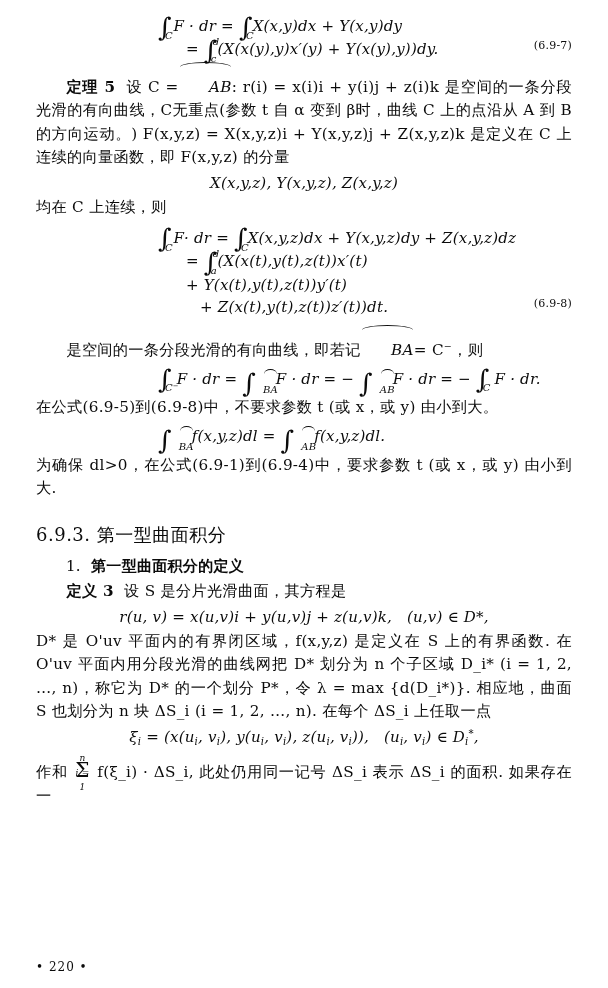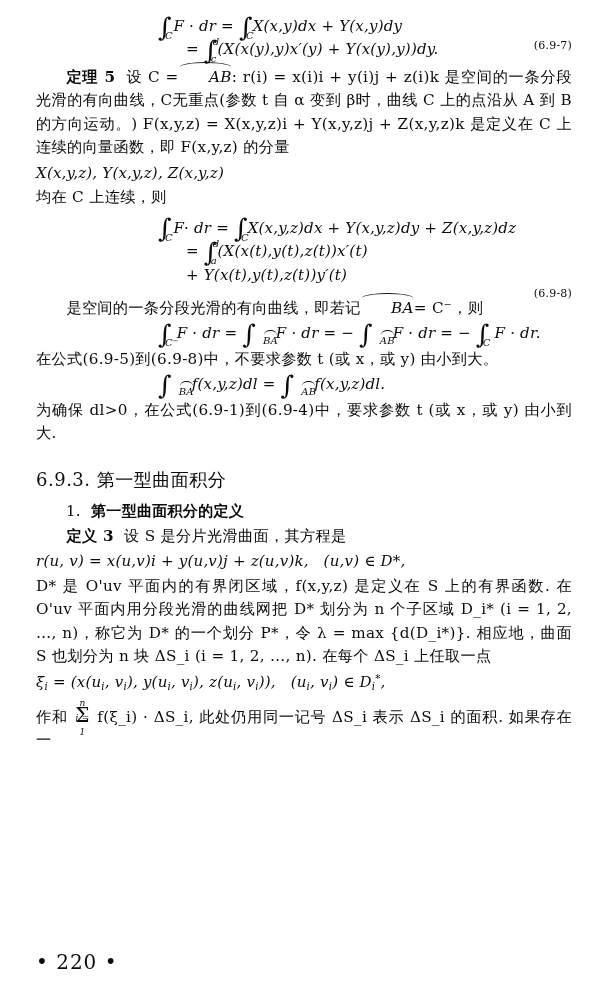--- a/index.html
+++ b/index.html
@@ -23,20 +23,21 @@
     box-sizing: border-box;
     filter: contrast(1.08);
   }
   .content {
     position: absolute;
     left: 36px;
     top: 14px;
     width: 536px;
   }
   .eq {
+    text-align: center;
     font-family: "DejaVu Serif", serif;
     font-style: italic;
     letter-spacing: 0.2px;
   }
   .eqline {
     position: relative;
     margin: 2px 0;
     font-size: 15px;
     line-height: 1.35;
   }
@@ -101,21 +102,21 @@
   .intsup {
     font-size: 10px;
     position: absolute;
     left: 9px;
     top: -5px;
     font-style: italic;
   }
   .arcbar {
     display: inline-block;
     position: relative;
-    padding-top: 2px;
+    padding-top: 12px;
   }
   .arcbar::before {
     content: "";
     position: absolute;
     left: 1px;
     right: 1px;
     top: -2px;
     height: 5px;
     border-top: 1.4px solid #141414;
     border-radius: 60% 60% 0 0 / 100% 100% 0 0;
@@ -154,21 +155,21 @@
     bottom: -10px;
     left: 0;
     right: 0;
     font-style: italic;
     margin-top: 32px;
   }
   .pagefoot {
     position: absolute;
     left: 36px;
     bottom: 14px;
-    font-size: 20px;
+    font-size: 12px;
     letter-spacing: 1px;
     font-family: "DejaVu Serif", serif;
   }
   .eqindent2 { padding-left: 150px; text-align: left; }
   .eqindent3 { padding-left: 122px; text-align: left; }
 </style>
 </head>
 <body>
 
 <div class="page">
@@ -197,20 +198,21 @@
       <span class="intcol"><span class="intsym">∫</span><span class="intsub">C</span></span><span class="it"> F</span>· <span class="it">d</span><span class="it">r</span> =
       <span class="intcol"><span class="intsym">∫</span><span class="intsub">C</span></span><span class="it">X</span>(<span class="it">x</span>,<span class="it">y</span>,<span class="it">z</span>)<span class="it">dx</span> + <span class="it">Y</span>(<span class="it">x</span>,<span class="it">y</span>,<span class="it">z</span>)<span class="it">dy</span> + <span class="it">Z</span>(<span class="it">x</span>,<span class="it">y</span>,<span class="it">z</span>)<span class="it">dz</span>
     </div>
     <div class="eq eqline eqindent2">
       = <span class="intcol"><span class="intsym">∫</span><span class="intsub">a</span><span class="intsup">d</span></span>(<span class="it">X</span>(<span class="it">x</span>(<span class="it">t</span>),<span class="it">y</span>(<span class="it">t</span>),<span class="it">z</span>(<span class="it">t</span>))<span class="it">x</span>′(<span class="it">t</span>)
     </div>
     <div class="eq eqline eqindent2">
       <span style="margin-left:0">+ <span class="it">Y</span>(<span class="it">x</span>(<span class="it">t</span>),<span class="it">y</span>(<span class="it">t</span>),<span class="it">z</span>(<span class="it">t</span>))<span class="it">y</span>′(<span class="it">t</span>)</span>
     </div>
     <div class="eq eqline eqindent2">
+      <span style="margin-left:14px">+ <span class="it">Z</span>(<span class="it">x</span>(<span class="it">t</span>),<span class="it">y</span>(<span class="it">t</span>),<span class="it">z</span>(<span class="it">t</span>))<span class="it">z</span>′(<span class="it">t</span>))<span class="it">dt</span>.</span>
       <span class="eqnum">(6.9-8)</span>
     </div>
 
     <div class="para" style="margin-top:10px">
       <span>是空间的一条分段光滑的有向曲线，即若记</span><span class="arcbar it">BA</span><span>= C⁻，则</span>
     </div>
 
     <div class="eq eqline eqindent3">
       <span class="intcol"><span class="intsym">∫</span><span class="intsub">C<span class="sup">−</span></span></span><span class="it">&nbsp;F</span> · <span class="it">dr</span> =
       <span class="intcol"><span class="intsym">∫</span><span class="intsub arcbar">BA</span></span><span class="it">&nbsp;F</span> · <span class="it">dr</span> = −

